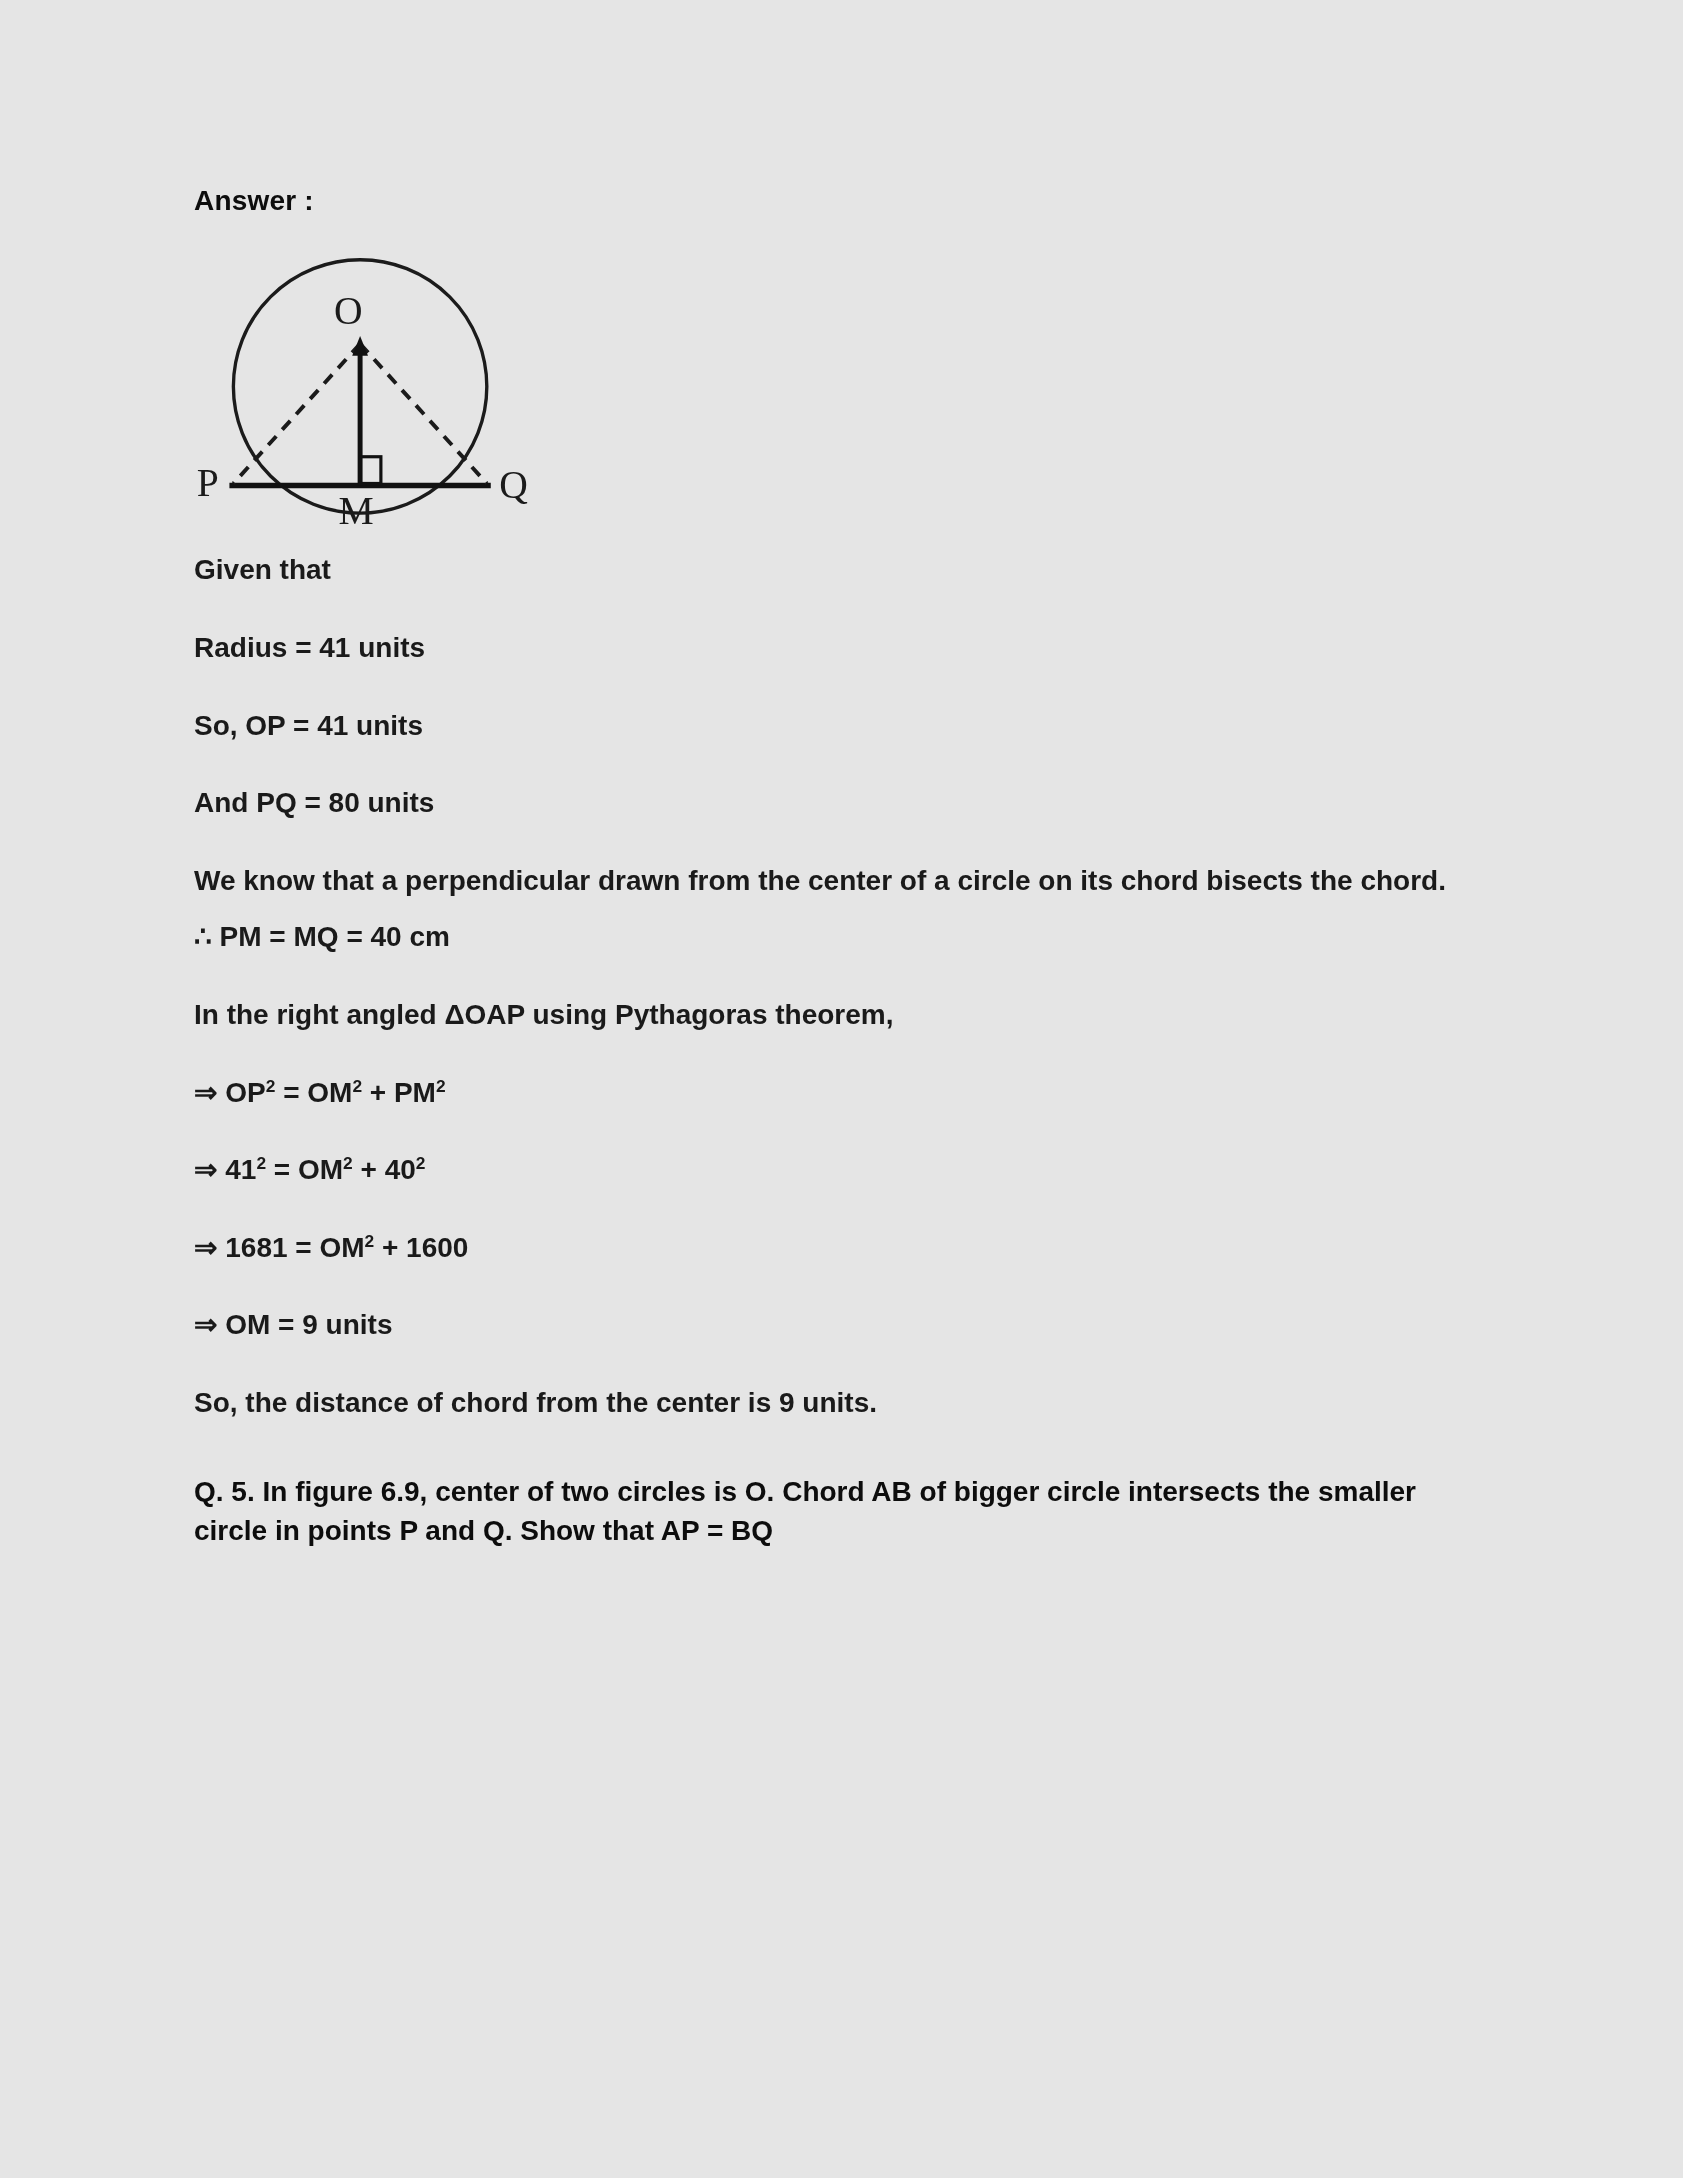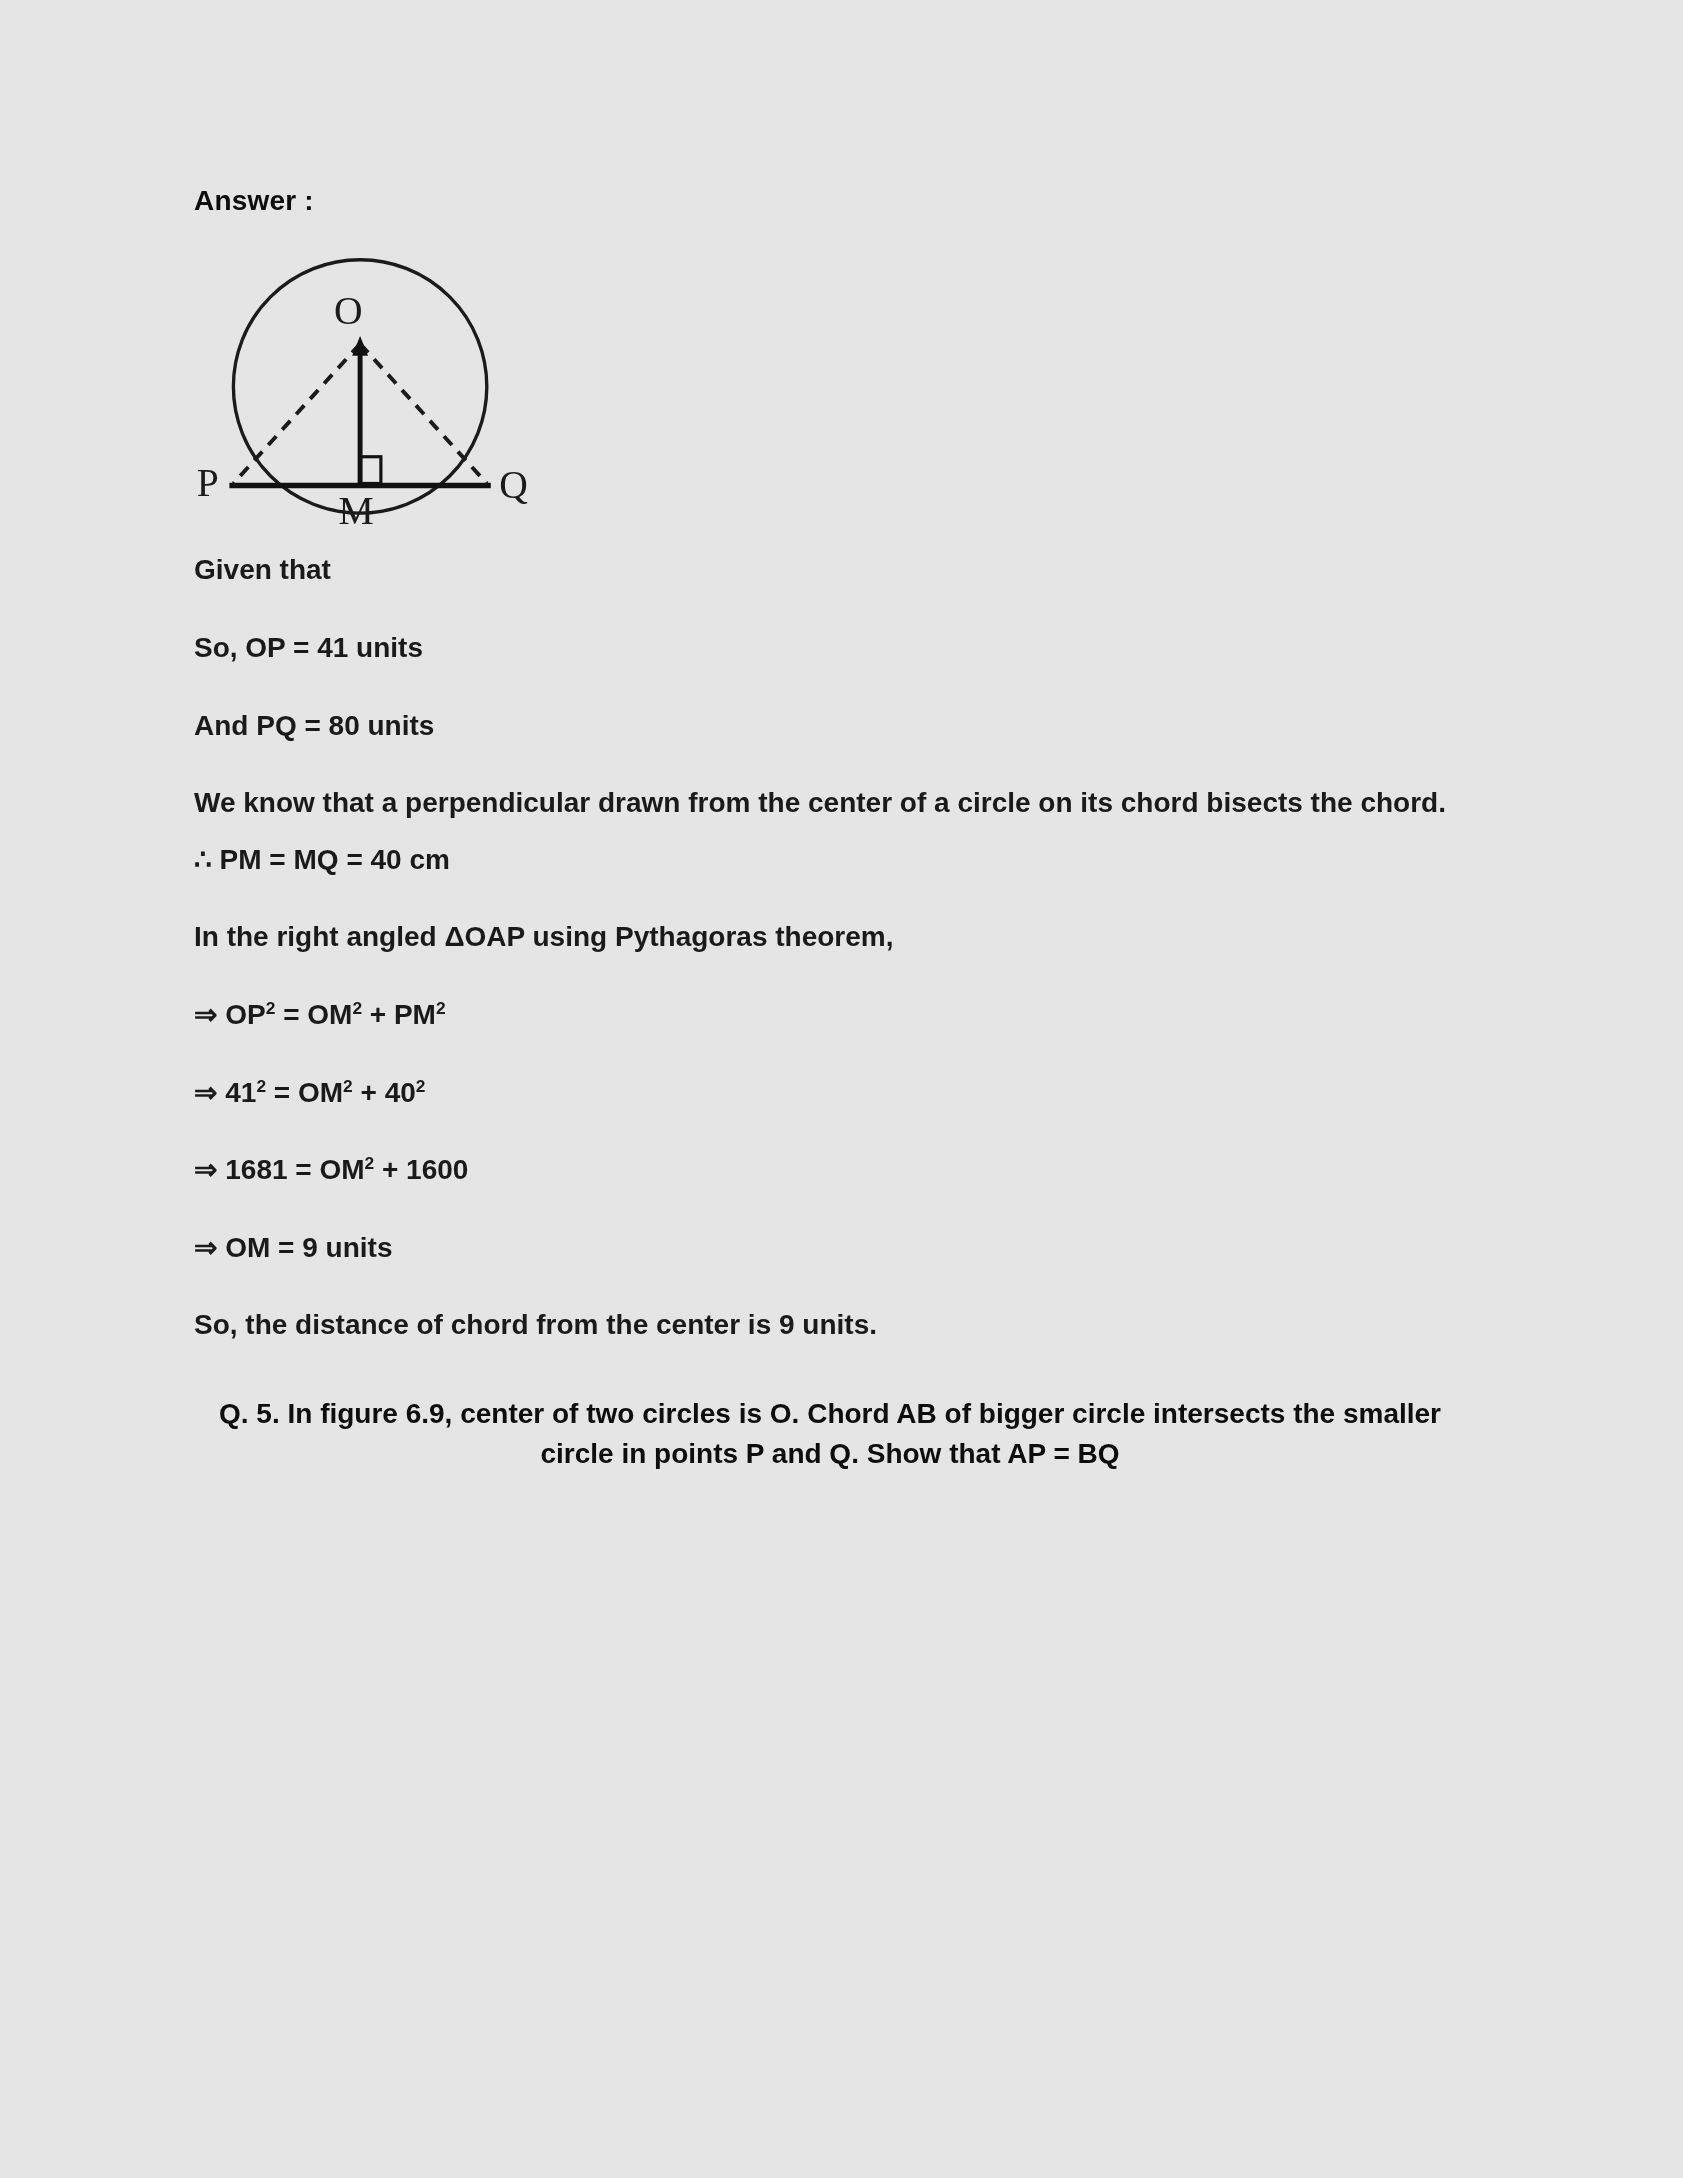--- a/index.html
+++ b/index.html
@@ -74,21 +74,20 @@
     vertical-align: super;
     line-height: 0;
   }
   .question {
     font-size: 28px;
     font-weight: bold;
     line-height: 1.42;
     color: #0d0d0d;
     width: 1272px;
     margin: 48px 0 0 0;
-    text-align: center;
   }
 </style>
 </head>
 <body>
 
 <div class="page">
   <div class="content">
 
     <div class="answer-heading">Answer :</div>
 
@@ -110,20 +109,21 @@
 
         <text class="fig-label" x="178" y="92" text-anchor="middle">O</text>
         <text class="fig-label" x="36" y="266" text-anchor="middle">P</text>
         <text class="fig-label" x="345" y="268" text-anchor="middle">Q</text>
         <text class="fig-label" x="186" y="294" text-anchor="middle">M</text>
       </svg>
     </div>
 
     <p class="para">Given that</p>
 
+    <p class="para">Radius = 41 units</p>
 
     <p class="para">So, OP = 41 units</p>
 
     <p class="para">And PQ = 80 units</p>
 
     <p class="para tight-wrap">We know that a perpendicular drawn from the center of a circle on its chord bisects the chord.</p>
 
     <p class="para">∴ PM = MQ = 40 cm</p>
 
     <p class="para">In the right angled ΔOAP using Pythagoras theorem,</p>

